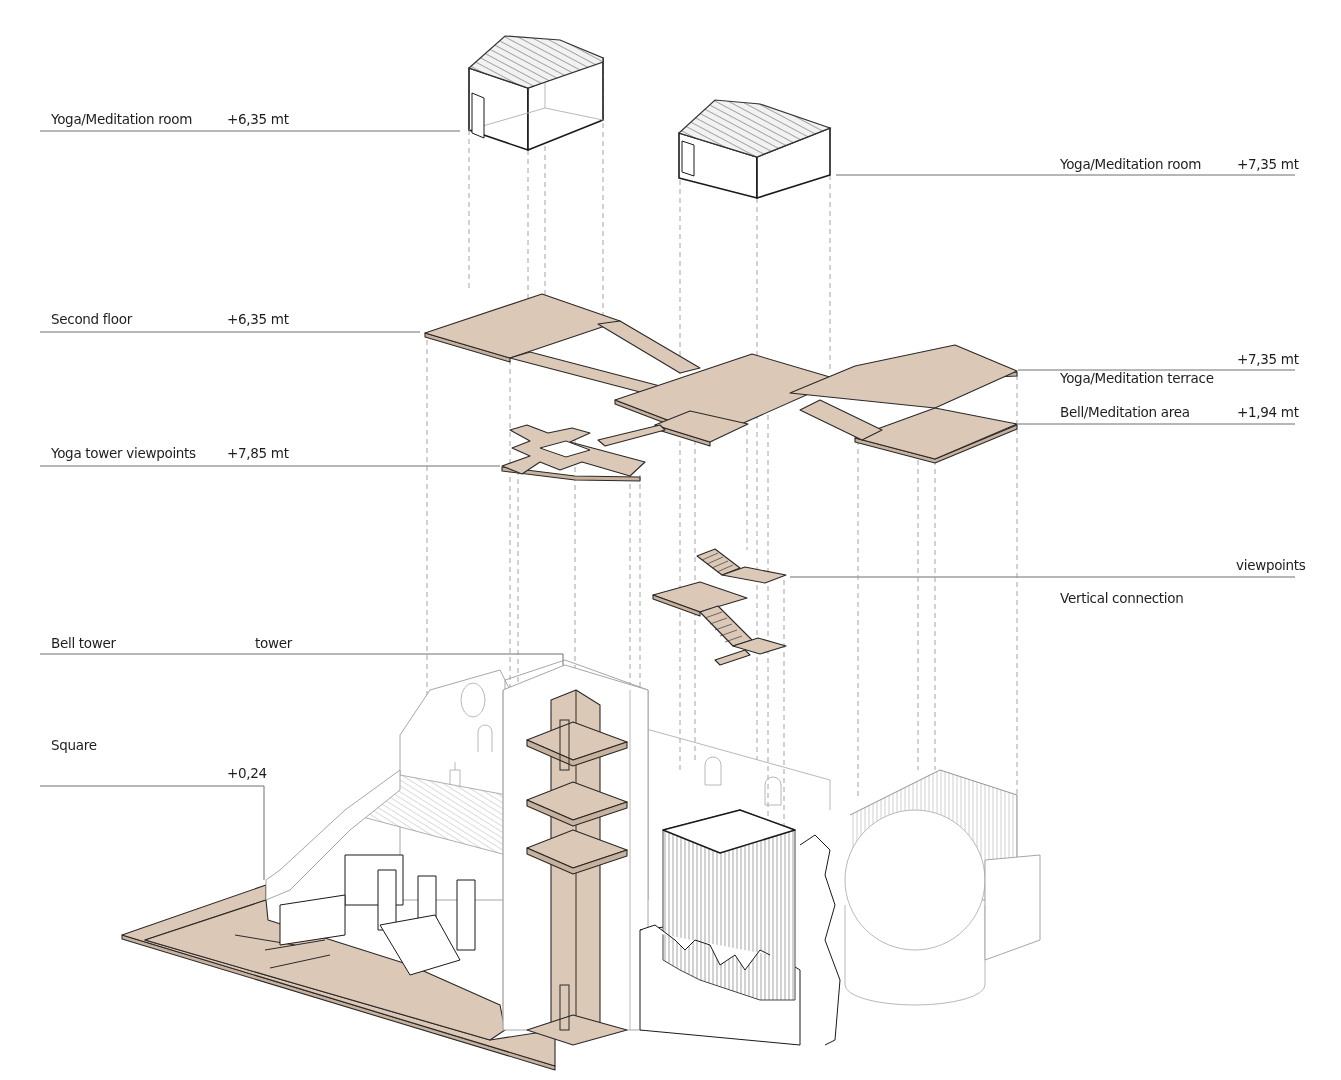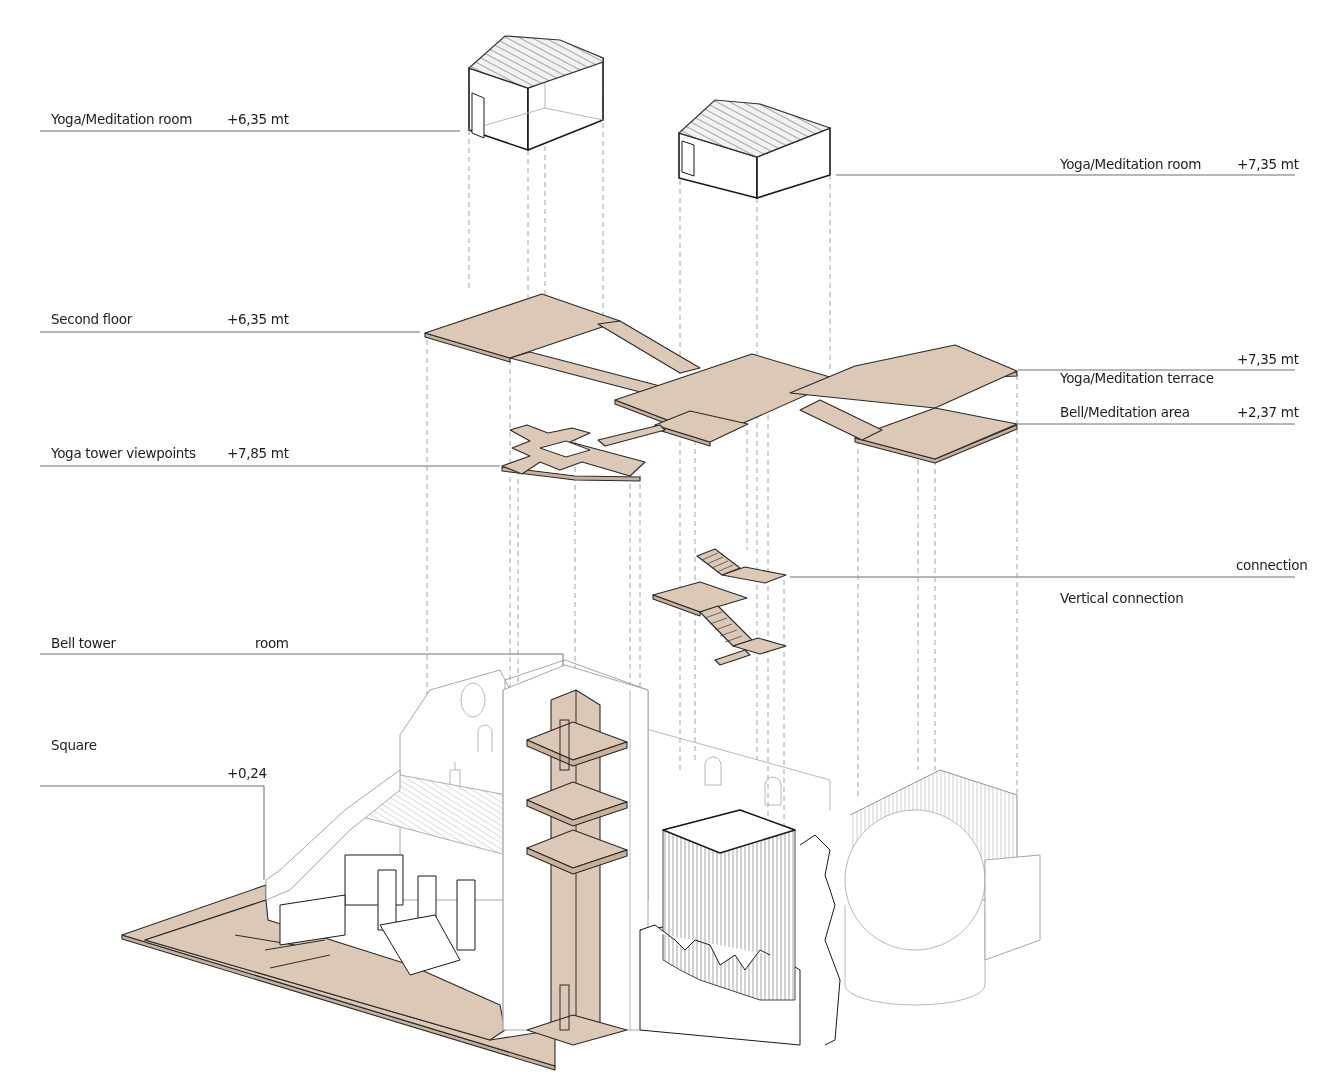--- a/index.html
+++ b/index.html
@@ -217,26 +217,26 @@
 <span class="lbl" style="left:1060px;top:156px">Yoga/Meditation room</span>
 <span class="lbl" style="left:1237px;top:156px">+7,35 mt</span>
 
 <span class="lbl" style="left:51px;top:311px">Second floor</span>
 <span class="lbl" style="left:227px;top:311px">+6,35 mt</span>
 
 <span class="lbl" style="left:1060px;top:370px">Yoga/Meditation terrace</span>
 <span class="lbl" style="left:1237px;top:351px">+7,35 mt</span>
 
 <span class="lbl" style="left:1060px;top:404px">Bell/Meditation area</span>
-<span class="lbl" style="left:1237px;top:404px">+2,37 mt</span>
+<span class="lbl" style="left:1237px;top:404px">+1,94 mt</span>
 
 <span class="lbl" style="left:51px;top:445px">Yoga tower viewpoints</span>
 <span class="lbl" style="left:227px;top:445px">+7,85 mt</span>
 
 <span class="lbl" style="left:1060px;top:590px">Vertical connection</span>
-<span class="lbl" style="left:1236px;top:557px">connection</span>
+<span class="lbl" style="left:1236px;top:557px">viewpoints</span>
 
 <span class="lbl" style="left:51px;top:635px">Bell tower</span>
-<span class="lbl" style="left:255px;top:635px">room</span>
+<span class="lbl" style="left:255px;top:635px">tower</span>
 
 <span class="lbl" style="left:51px;top:737px">Square</span>
 <span class="lbl" style="left:227px;top:765px">+0,24</span>
 </div>
 
 </body></html>

